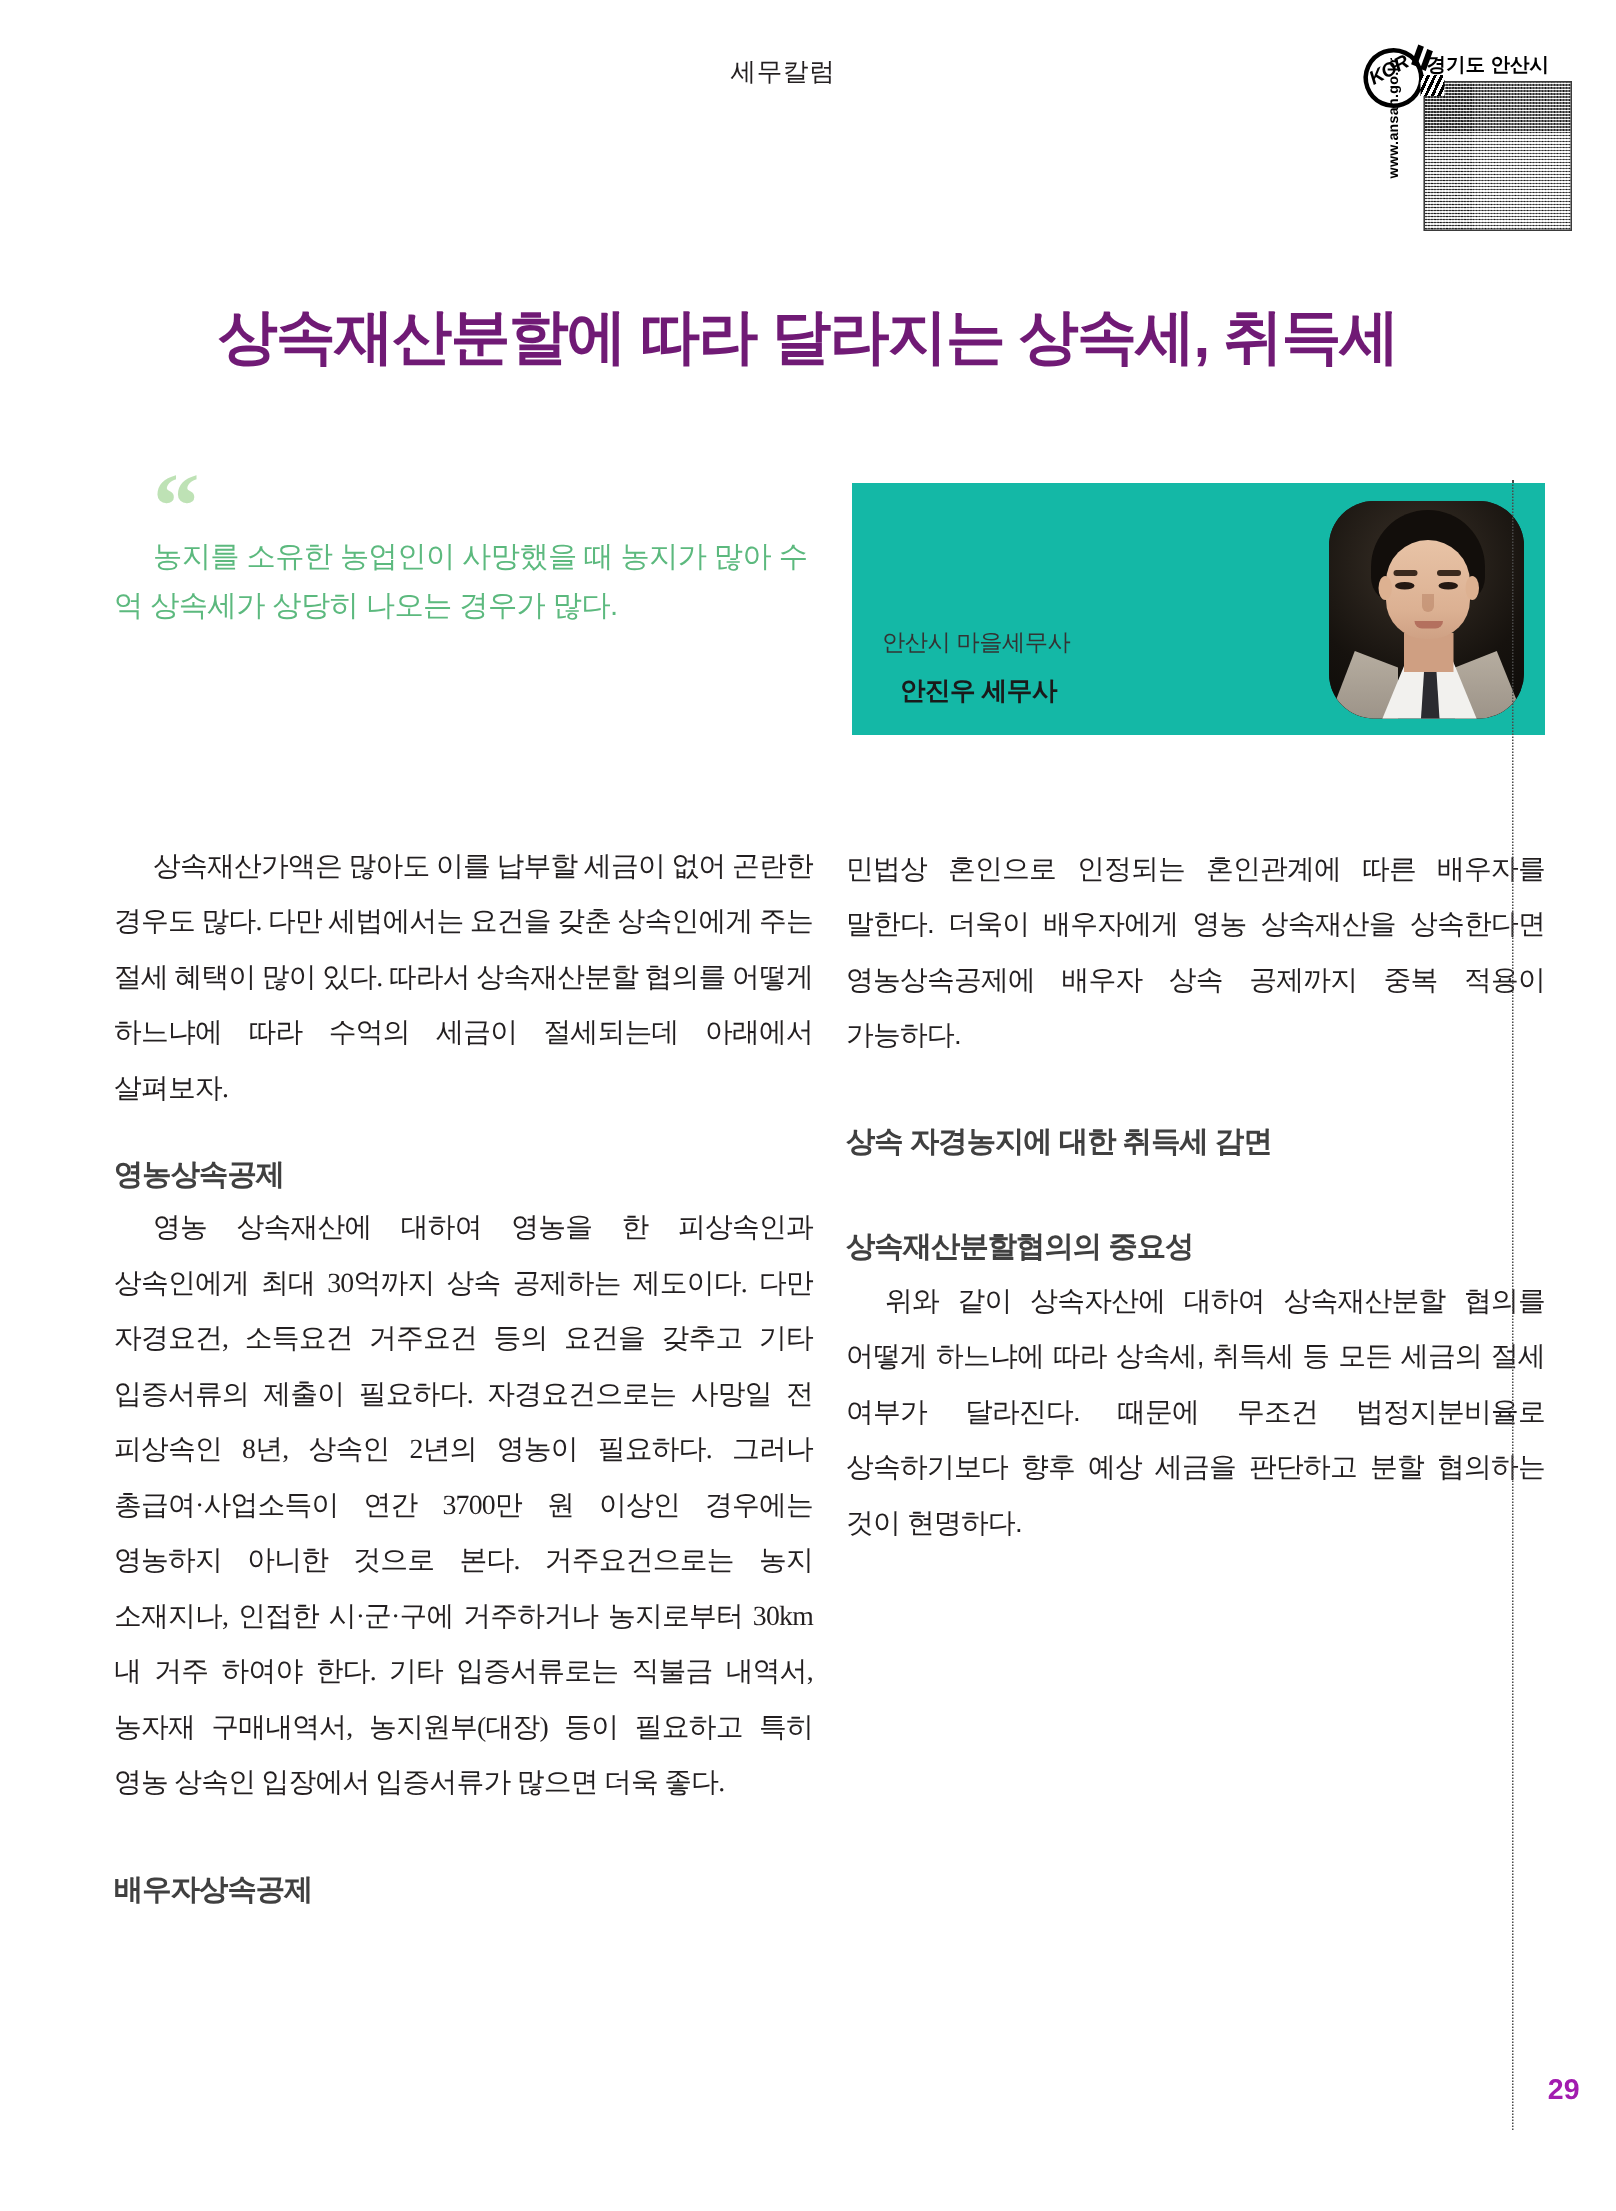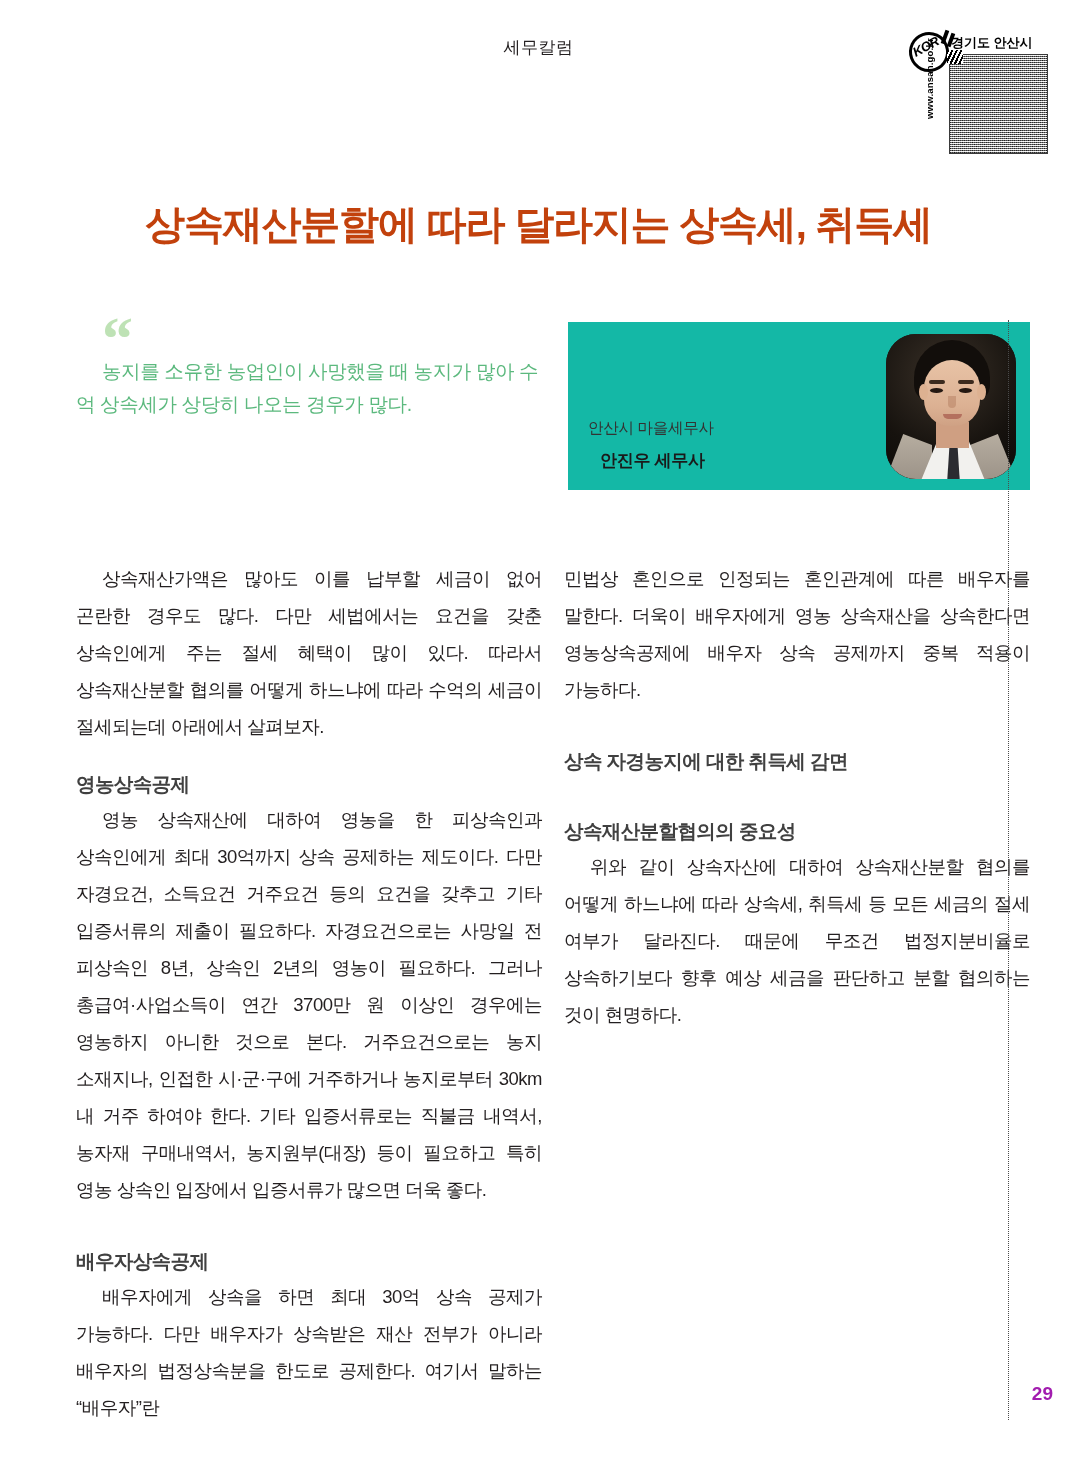--- a/index.html
+++ b/index.html
@@ -15,25 +15,26 @@
     font-family: "Liberation Sans", "DejaVu Sans", sans-serif;
     color: #231f20;
     overflow: hidden;
   }
 
   
   .kicker {
     position: absolute;
     left: 0;
     top: 36px;
-    width: 1077px;
+    width: 948px;
     text-align: center;
     font-size: 17px;
     letter-spacing: .5px;
     color: #231f20;
+    padding-left: 48px;
   }
 
   .logo-block {
     position: absolute;
     right: 18px;
     top: 26px;
     width: 152px;
     height: 130px;
   }
   .logo-city {
@@ -115,21 +116,21 @@
   
   .article-title {
     position: absolute;
     left: 0;
     top: 170px;
     width: 1077px;
     text-align: center;
     font-size: 40px;
     font-weight: bold;
     letter-spacing: -1.2px;
-    color: #c2410c;
+    color: #701a75;
   }
 
   
   .quote-mark {
     position: absolute;
     left: 102px;
     top: 307px;
     font-size: 62px;
     line-height: 1;
     font-weight: bold;
@@ -281,21 +282,21 @@
   .col {
     position: absolute;
     top: 560px;
     width: 466px;
     font-size: 18.5px;
     line-height: 37px;
     letter-spacing: -.5px;
     color: #231f20;
     text-align: justify;
   }
-  .col-left  { left: 76px; }
+  .col-left  { left: 76px; font-family: Liberation Serif, serif; }
   .col-right { left: 564px; }
 
   .col p {
     margin: 0;
     text-indent: 26px;
     word-break: keep-all;
   }
   .col h3 {
     margin: 0;
     font-size: 19.5px;
@@ -373,21 +374,20 @@
     </div>
   </div>
 
   <div class="col col-left">
     <p>상속재산가액은 많아도 이를 납부할 세금이 없어 곤란한 경우도 많다. 다만 세법에서는 요건을 갖춘 상속인에게 주는 절세 혜택이 많이 있다. 따라서 상속재산분할 협의를 어떻게 하느냐에 따라 수억의 세금이 절세되는데 아래에서 살펴보자.</p>
     <div class="gap-md"></div>
     <h3>영농상속공제</h3>
     <p>영농 상속재산에 대하여 영농을 한 피상속인과 상속인에게 최대 30억까지 상속 공제하는 제도이다. 다만 자경요건, 소득요건 거주요건 등의 요건을 갖추고 기타 입증서류의 제출이 필요하다. 자경요건으로는 사망일 전 피상속인 8년, 상속인 2년의 영농이 필요하다. 그러나 총급여·사업소득이 연간 3700만 원 이상인 경우에는 영농하지 아니한 것으로 본다. 거주요건으로는 농지 소재지나, 인접한 시·군·구에 거주하거나 농지로부터 30km 내 거주 하여야 한다. 기타 입증서류로는 직불금 내역서, 농자재 구매내역서, 농지원부(대장) 등이 필요하고 특히 영농 상속인 입장에서 입증서류가 많으면 더욱 좋다.</p>
     <div class="gap-lg"></div>
     <h3>배우자상속공제</h3>
-    <p>배우자에게 상속을 하면 최대 30억 상속 공제가 가능하다. 다만 배우자가 상속받은 재산 전부가 아니라 배우자의 법정상속분을 한도로 공제한다. 여기서 말하는 “배우자”란</p>
   </div>
 
   <div class="col col-right">
     <p style="text-indent:0">민법상 혼인으로 인정되는 혼인관계에 따른 배우자를 말한다. 더욱이 배우자에게 영농 상속재산을 상속한다면 영농상속공제에 배우자 상속 공제까지 중복 적용이 가능하다.</p>
     <div class="gap-lg"></div>
     <h3>상속 자경농지에 대한 취득세 감면</h3>
     <div class="gap-lg"></div>
     <h3>상속재산분할협의의 중요성</h3>
     <p>위와 같이 상속자산에 대하여 상속재산분할 협의를 어떻게 하느냐에 따라 상속세, 취득세 등 모든 세금의 절세 여부가 달라진다. 때문에 무조건 법정지분비율로 상속하기보다 향후 예상 세금을 판단하고 분할 협의하는 것이 현명하다.</p>
   </div>

